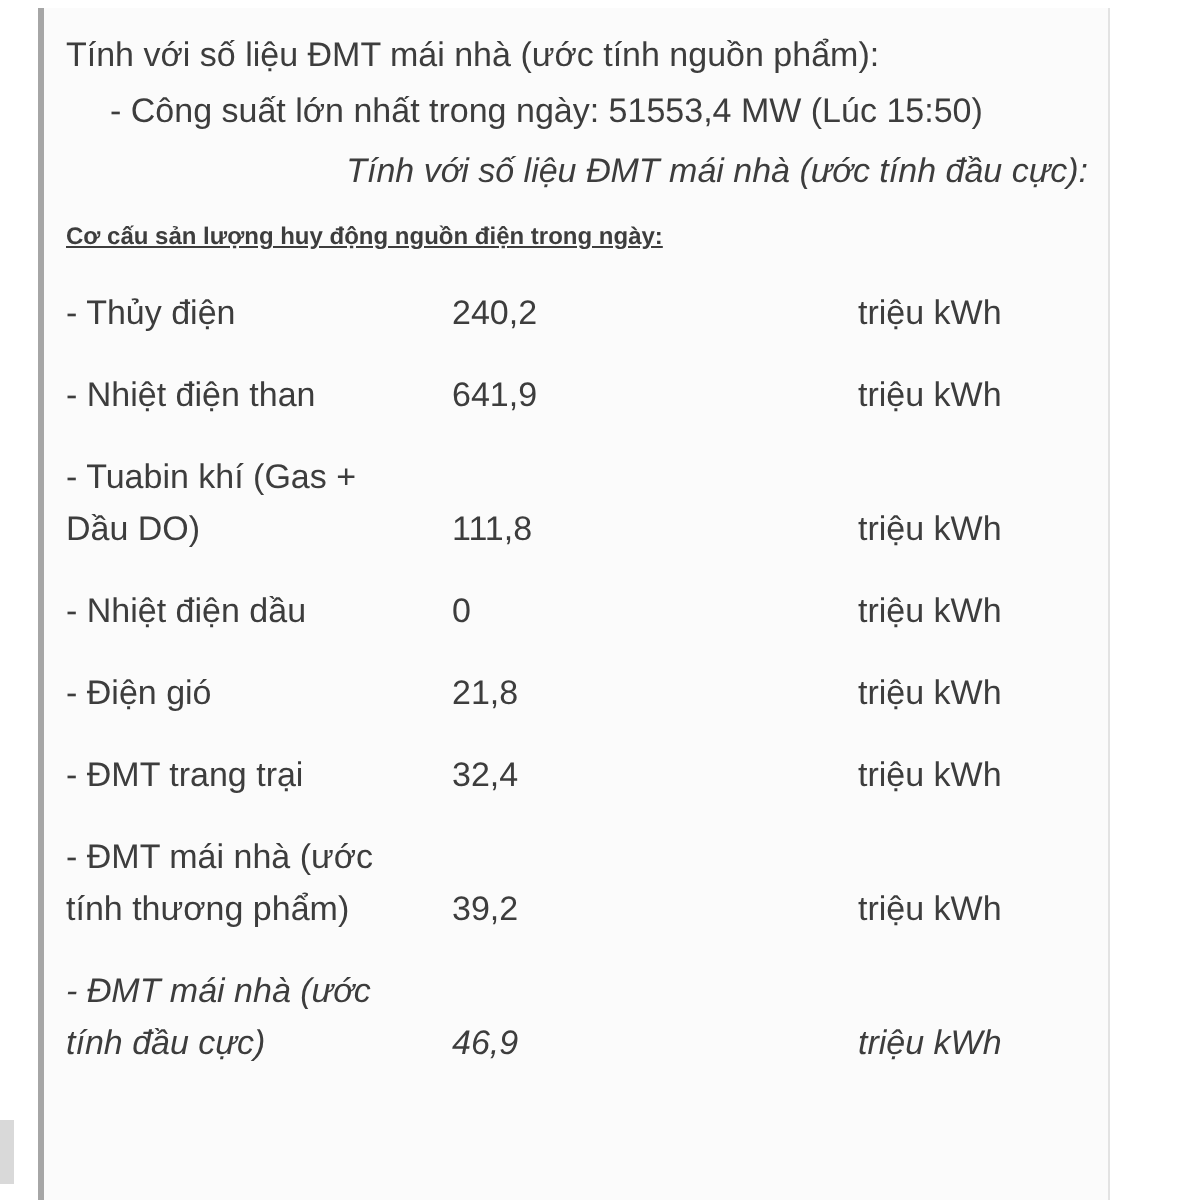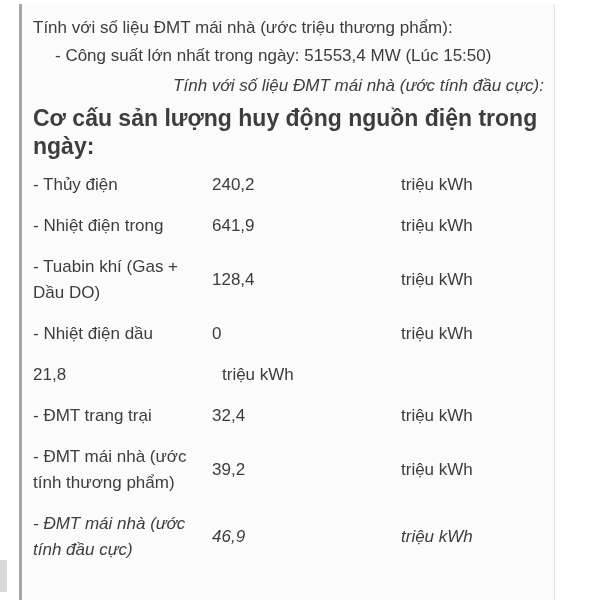--- a/index.html
+++ b/index.html
@@ -30,85 +30,88 @@
     overflow: hidden;
     font-size: 17px;
   }
   .para { line-height: 28px; }
   .para .line { display: block; }
   .para .indent { padding-left: 22px; }
   .para.italic { font-style: italic; }
   .para + .para { margin-top: 2px; text-align: right; }
   .table-heading {
     margin-top: 4px;
-    font-size: 23px;
+    font-size: 12px;
     font-weight: bold;
     line-height: 28px;
+    text-decoration: underline;
   }
   .rows { margin-top: 12px; }
   .row {
     display: flex;
-    align-items: center;
+    align-items: flex-end;
     line-height: 26px;
     margin-bottom: 15px;
+    gap: 14px;
   }
   .row.italic { font-style: italic; }
   .cell.label { width: 179px; flex: none; }
   .cell.value { width: 189px; flex: none; }
   .cell.unit  { flex: 1; }
   .scrollbar-thumb {
     position: absolute;
     left: 0; top: 560px;
     width: 7px; height: 32px;
     background: var(--thumb);
   }
 </style>
 </head>
 <body>
 
 <div class="page">
   <div class="content">
 
     <div class="para">
-      <span class="line">Tính với số liệu ĐMT mái nhà (ước triệu thương phẩm):</span>
+      <span class="line">Tính với số liệu ĐMT mái nhà (ước tính nguồn phẩm):</span>
       <span class="line indent">- Công suất lớn nhất trong ngày: 51553,4 MW (Lúc 15:50)</span>
     </div>
 
     <div class="para italic">
       <span class="line">Tính với số liệu ĐMT mái nhà (ước tính đầu cực):</span>
     </div>
 
     <div class="table-heading">Cơ cấu sản lượng huy động nguồn điện trong ngày:</div>
 
     <div class="rows" id="rows">
   <div class="row">
     <span class="cell label">- Thủy điện</span>
     <span class="cell value">240,2</span>
     <span class="cell unit">triệu kWh</span>
   </div>
 
   <div class="row">
-    <span class="cell label">- Nhiệt điện trong</span>
+    <span class="cell label">- Nhiệt điện than</span>
     <span class="cell value">641,9</span>
     <span class="cell unit">triệu kWh</span>
   </div>
 
   <div class="row">
     <span class="cell label">- Tuabin khí (Gas + Dầu DO)</span>
-    <span class="cell value">128,4</span>
+    <span class="cell value">111,8</span>
     <span class="cell unit">triệu kWh</span>
   </div>
 
   <div class="row">
     <span class="cell label">- Nhiệt điện dầu</span>
     <span class="cell value">0</span>
     <span class="cell unit">triệu kWh</span>
   </div>
 
   <div class="row">
+    <span class="cell label">- Điện gió</span>
     <span class="cell value">21,8</span>
     <span class="cell unit">triệu kWh</span>
   </div>
 
   <div class="row">
     <span class="cell label">- ĐMT trang trại</span>
     <span class="cell value">32,4</span>
     <span class="cell unit">triệu kWh</span>
   </div>
 

